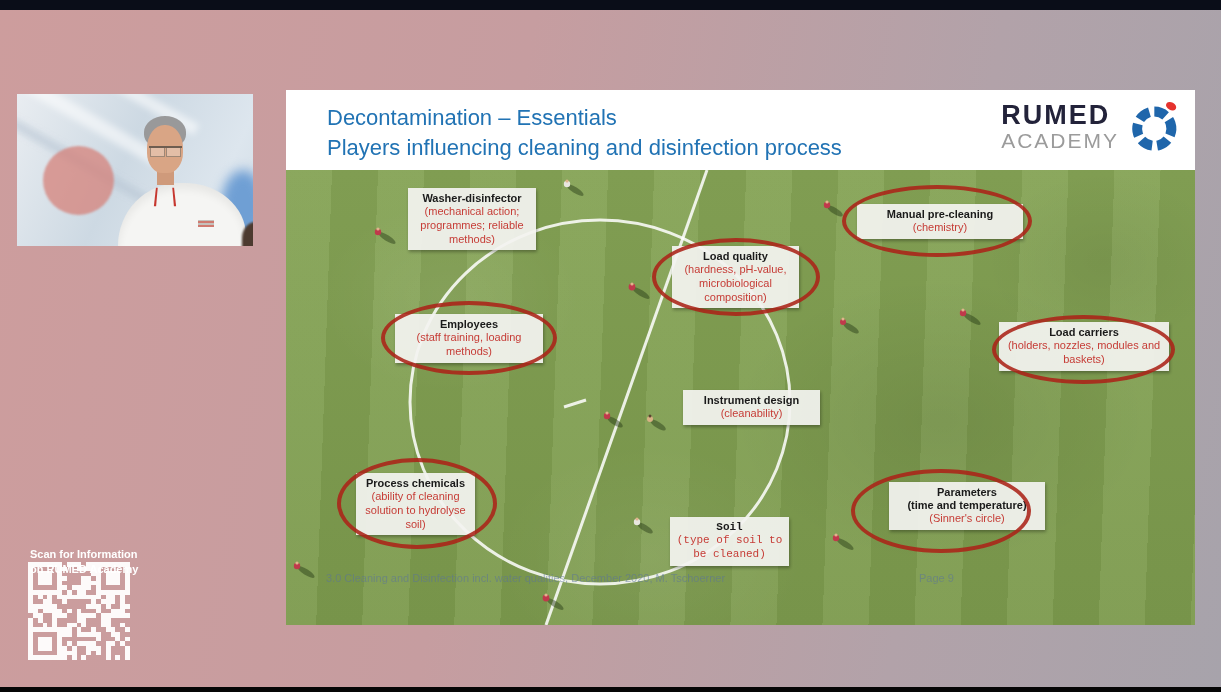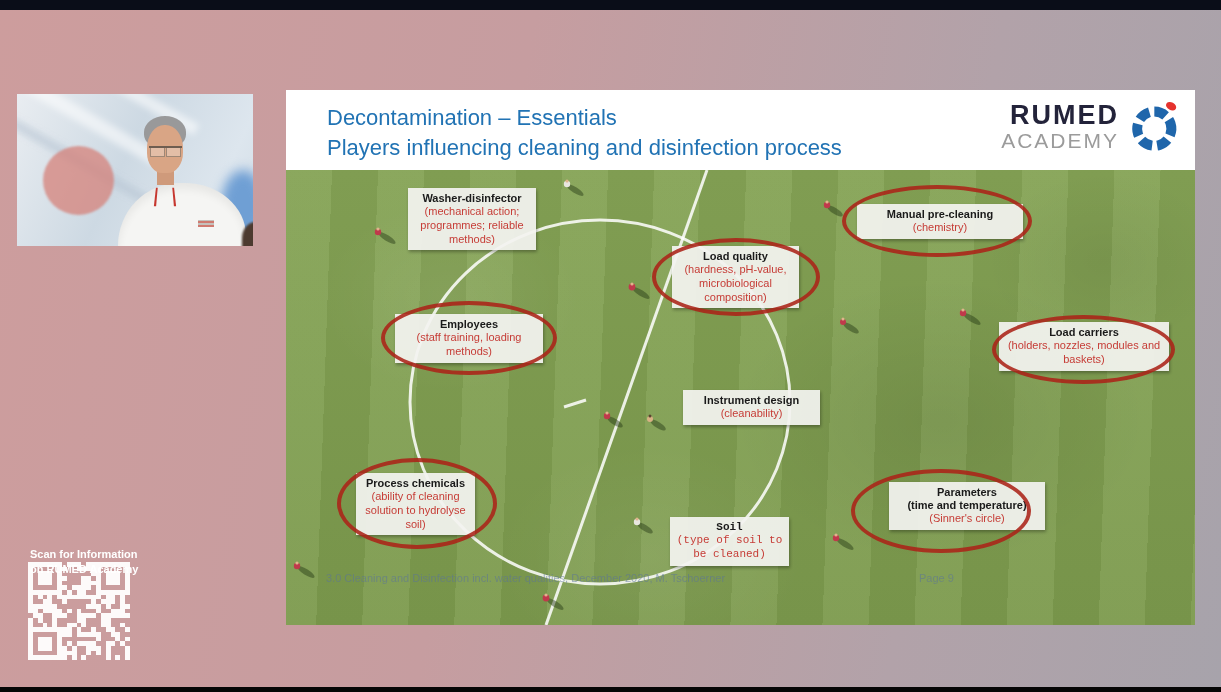--- a/index.html
+++ b/index.html
@@ -37,21 +37,21 @@
   .scan-text { position:absolute; left:30px; top:547px; color:#fff; font-size:11px; font-weight:bold; line-height:1.35; }
   .qr { position:absolute; left:28px; top:562px; width:102px; height:98px; display:grid; grid-template-columns:repeat(21,1fr); grid-template-rows:repeat(21,1fr); }
   .qr .m { background:transparent; }
   .qr .m.on { background:rgba(255,255,255,0.95); }
 
   
   .slide { position:absolute; left:286px; top:90px; width:909px; height:535px; background:#fff;padding-left:12px; }
   .slide-header { position:absolute; left:0; top:0; width:100%; height:80px; background:#fff; }
   .slide-title { position:absolute; left:41px; top:13px; color:#2173b4; font-size:22px; line-height:30px; }
   .logo { position:absolute; right:14px; top:9px; display:flex; align-items:center; gap:8px; }
-  .logo-text { text-align:right; line-height:1.0; }
+  .logo-text { text-align:left; line-height:1.0; }
   .logo-name { font-size:27px; font-weight:bold; letter-spacing:2px; color:#23233a; }
   .logo-sub { font-size:21px; letter-spacing:2px; color:#9b9b9b; margin-top:1px; }
 
   
   .field {
     position:absolute; left:0; top:80px; width:909px; height:455px; overflow:hidden;
     background:
       radial-gradient(ellipse 220px 160px at 18% 28%, rgba(255,255,255,0.06), transparent 60%),
       radial-gradient(ellipse 320px 220px at 72% 55%, rgba(0,0,0,0.07), transparent 65%),
       radial-gradient(ellipse 260px 190px at 40% 85%, rgba(255,255,255,0.05), transparent 60%),

